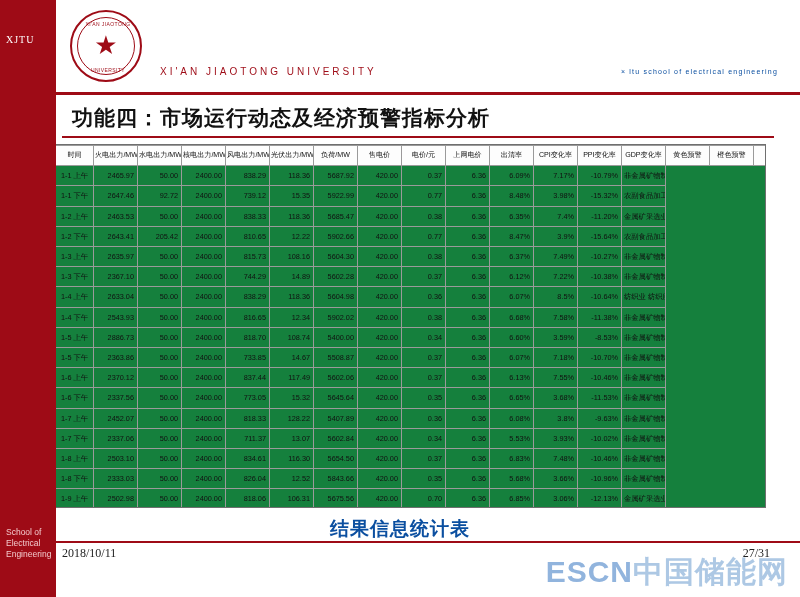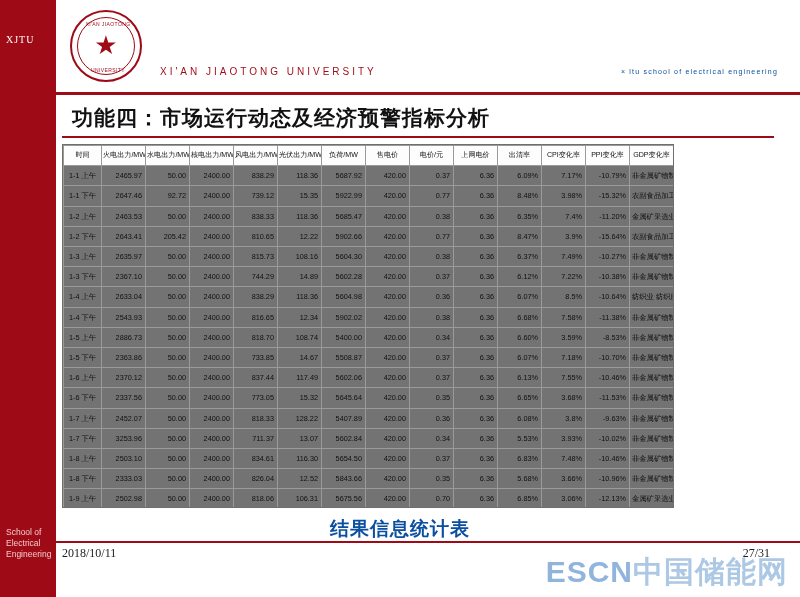--- a/index.html
+++ b/index.html
@@ -89,24 +89,24 @@
     font-size:21px; color:#111; font-weight:bold;
     letter-spacing:1px;
     white-space:nowrap;
   }
   .title-underline {
     position:absolute; left:62px; top:136px; width:712px; height:2px;
     background:#9e0b16;
   }
   
   .table-wrap {
-    position:absolute; left:62px; top:144px; width:612px; height:364px;
+    position:absolute; left:54px; top:144px; width:712px; height:364px;
     overflow:hidden;
     border:1px solid #6f6f6f;
-    background:#737373;
+    background:#15803d;
   }
   table.data {
     border-collapse:collapse;
     table-layout:fixed;
     width:712px;
     font-family:"Liberation Sans", sans-serif;
     font-size:7.3px;
     color:#111;
   }
   table.data th, table.data td {
@@ -417,21 +417,21 @@
           <td class="col-i num">420.00</td>
           <td class="col-i num">0.36</td>
           <td class="col-i num">6.36</td>
           <td class="col-i num">6.08%</td>
           <td class="col-i num">3.8%</td>
           <td class="col-i num">-9.63%</td>
           <td class="col-i txt">非金属矿物制造业、化学原油、煤</td>
         </tr>
         <tr>
           <td class="col-time ctr">1-7  下午</td>
-          <td class="col-n num">3253.96</td>
+          <td class="col-n num">2337.06</td>
           <td class="col-n num">50.00</td>
           <td class="col-n num">2400.00</td>
           <td class="col-n num">711.37</td>
           <td class="col-n num">13.07</td>
           <td class="col-n num">5602.84</td>
           <td class="col-i num">420.00</td>
           <td class="col-i num">0.34</td>
           <td class="col-i num">6.36</td>
           <td class="col-i num">5.53%</td>
           <td class="col-i num">3.93%</td>

